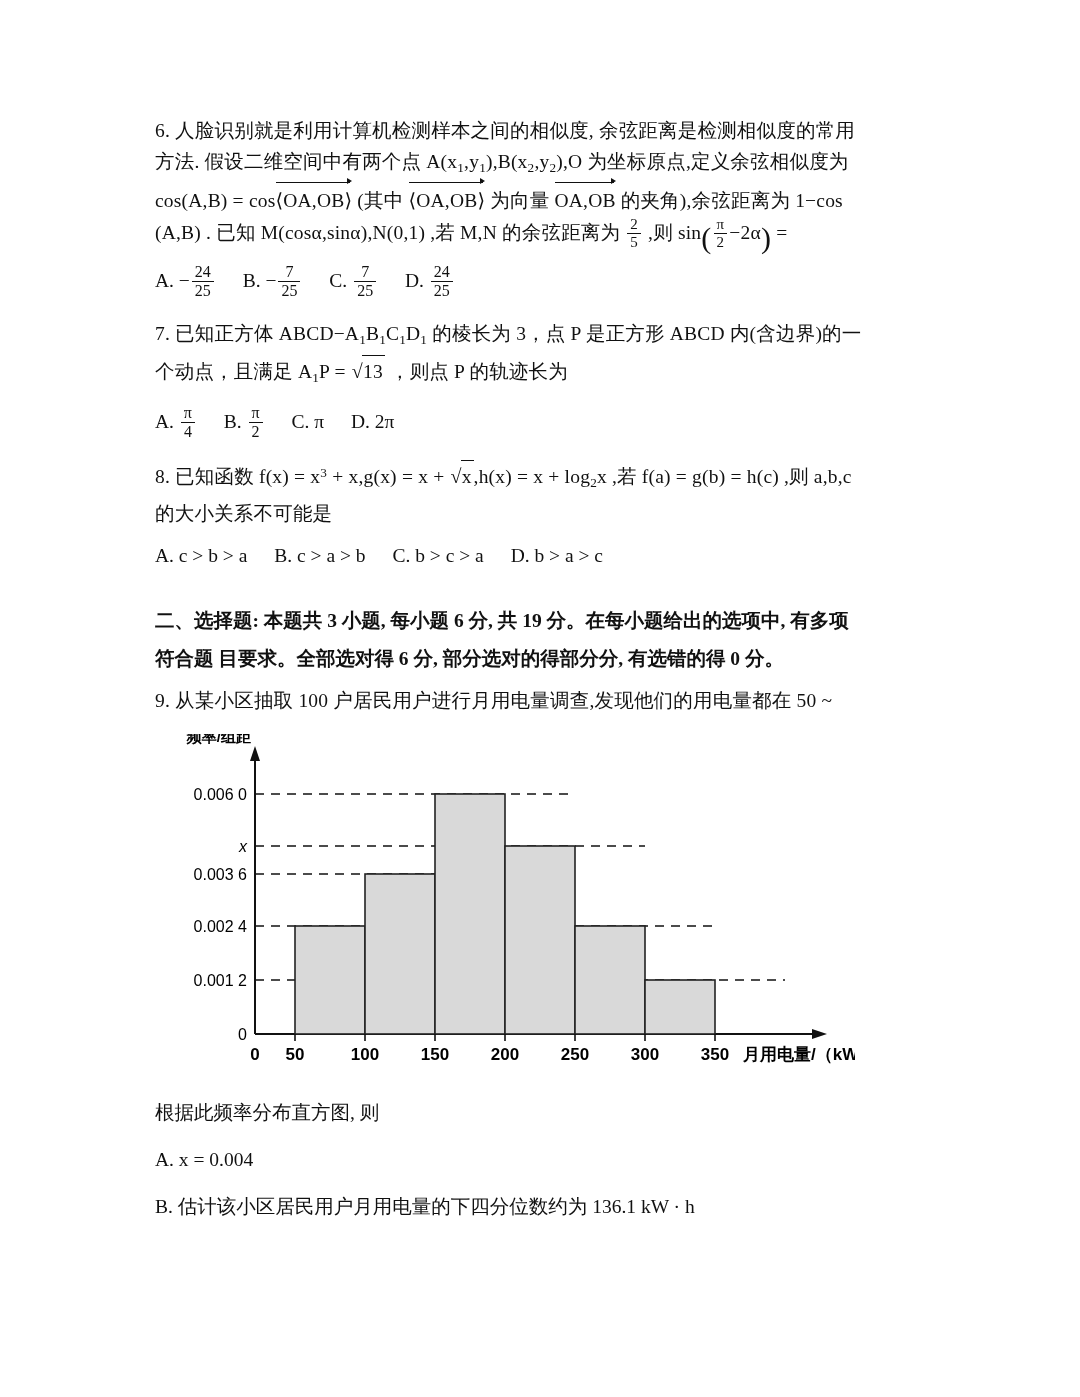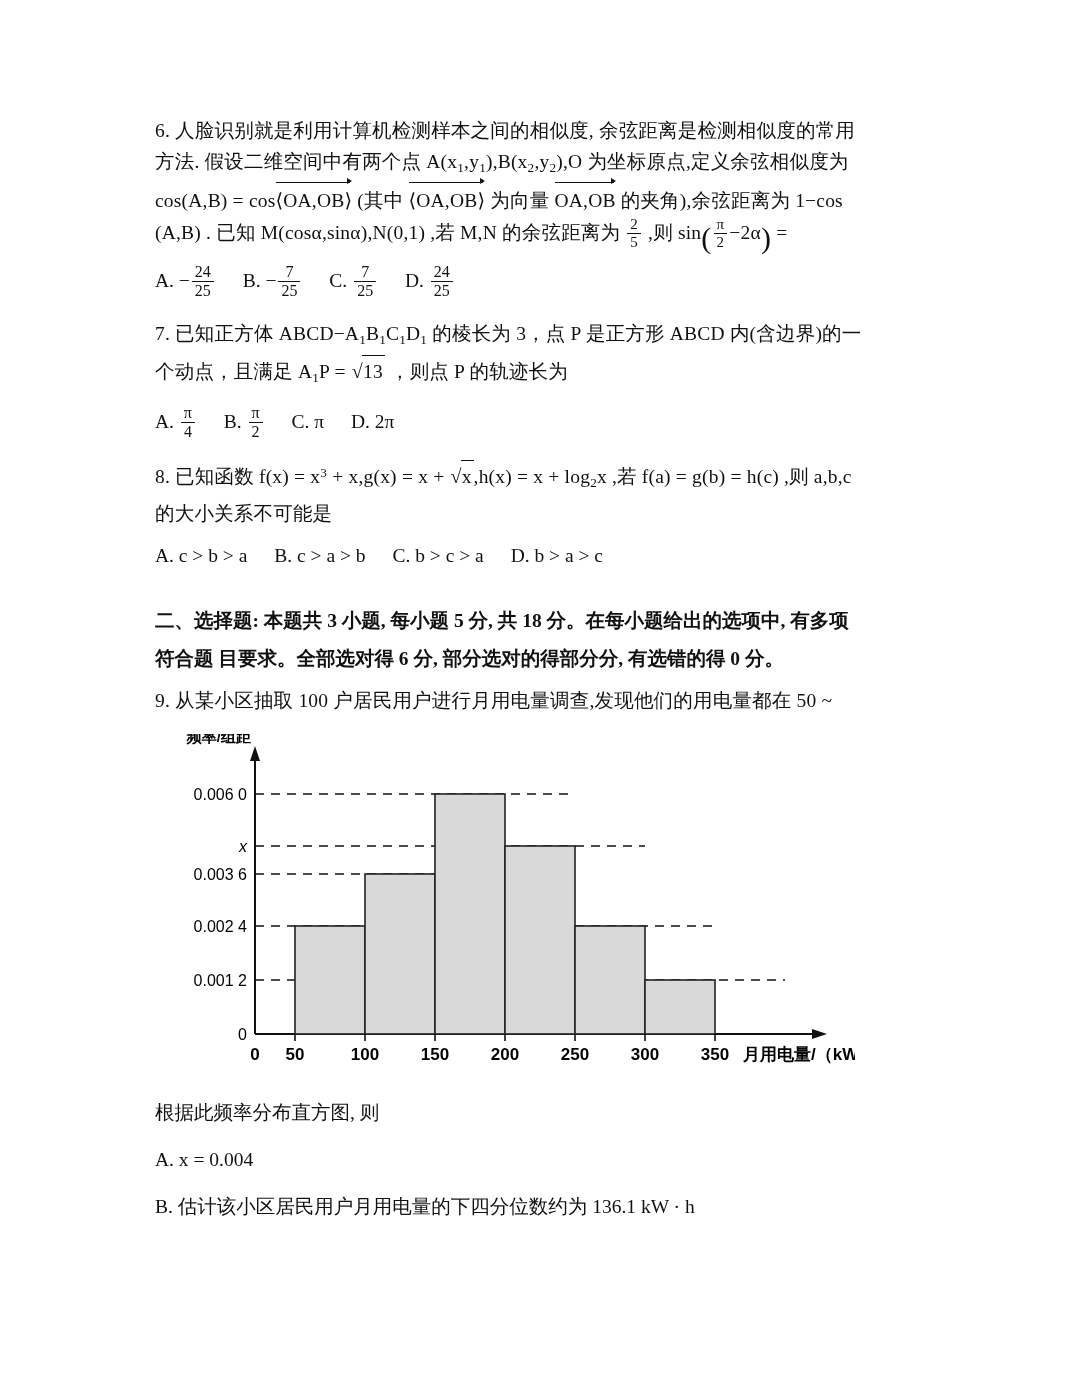--- a/index.html
+++ b/index.html
@@ -175,21 +175,21 @@
       <div class="ln">的大小关系不可能是</div>
       <div class="opts">
         <span>A. c &gt; b &gt; a</span><span class="opt-sp"></span>
         <span>B. c &gt; a &gt; b</span><span class="opt-sp"></span>
         <span>C. b &gt; c &gt; a</span><span class="opt-sp"></span>
         <span>D. b &gt; a &gt; c</span>
       </div>
     </div>
 
     <div>
-      <div class="section-head">二、选择题: 本题共 3 小题, 每小题 5 分, 共 18 分。在每小题给出的选项中, 有多项</div>
+      <div class="section-head">二、选择题: 本题共 3 小题, 每小题 6 分, 共 19 分。在每小题给出的选项中, 有多项</div>
       <div class="section-head" style="margin-top:4px">符合题 目要求。全部选对得 6 分, 部分选对的得部分分, 有选错的得 0 分。</div>
     </div>
 
     <div class="q" style="margin-top:10px">
       <div class="ln">
         <span>9.</span>
         <span>从某小区抽取 100 户居民用户进行月用电量调查,发现他们的用电量都在 50 ~</span>
       </div>
     </div>
 

